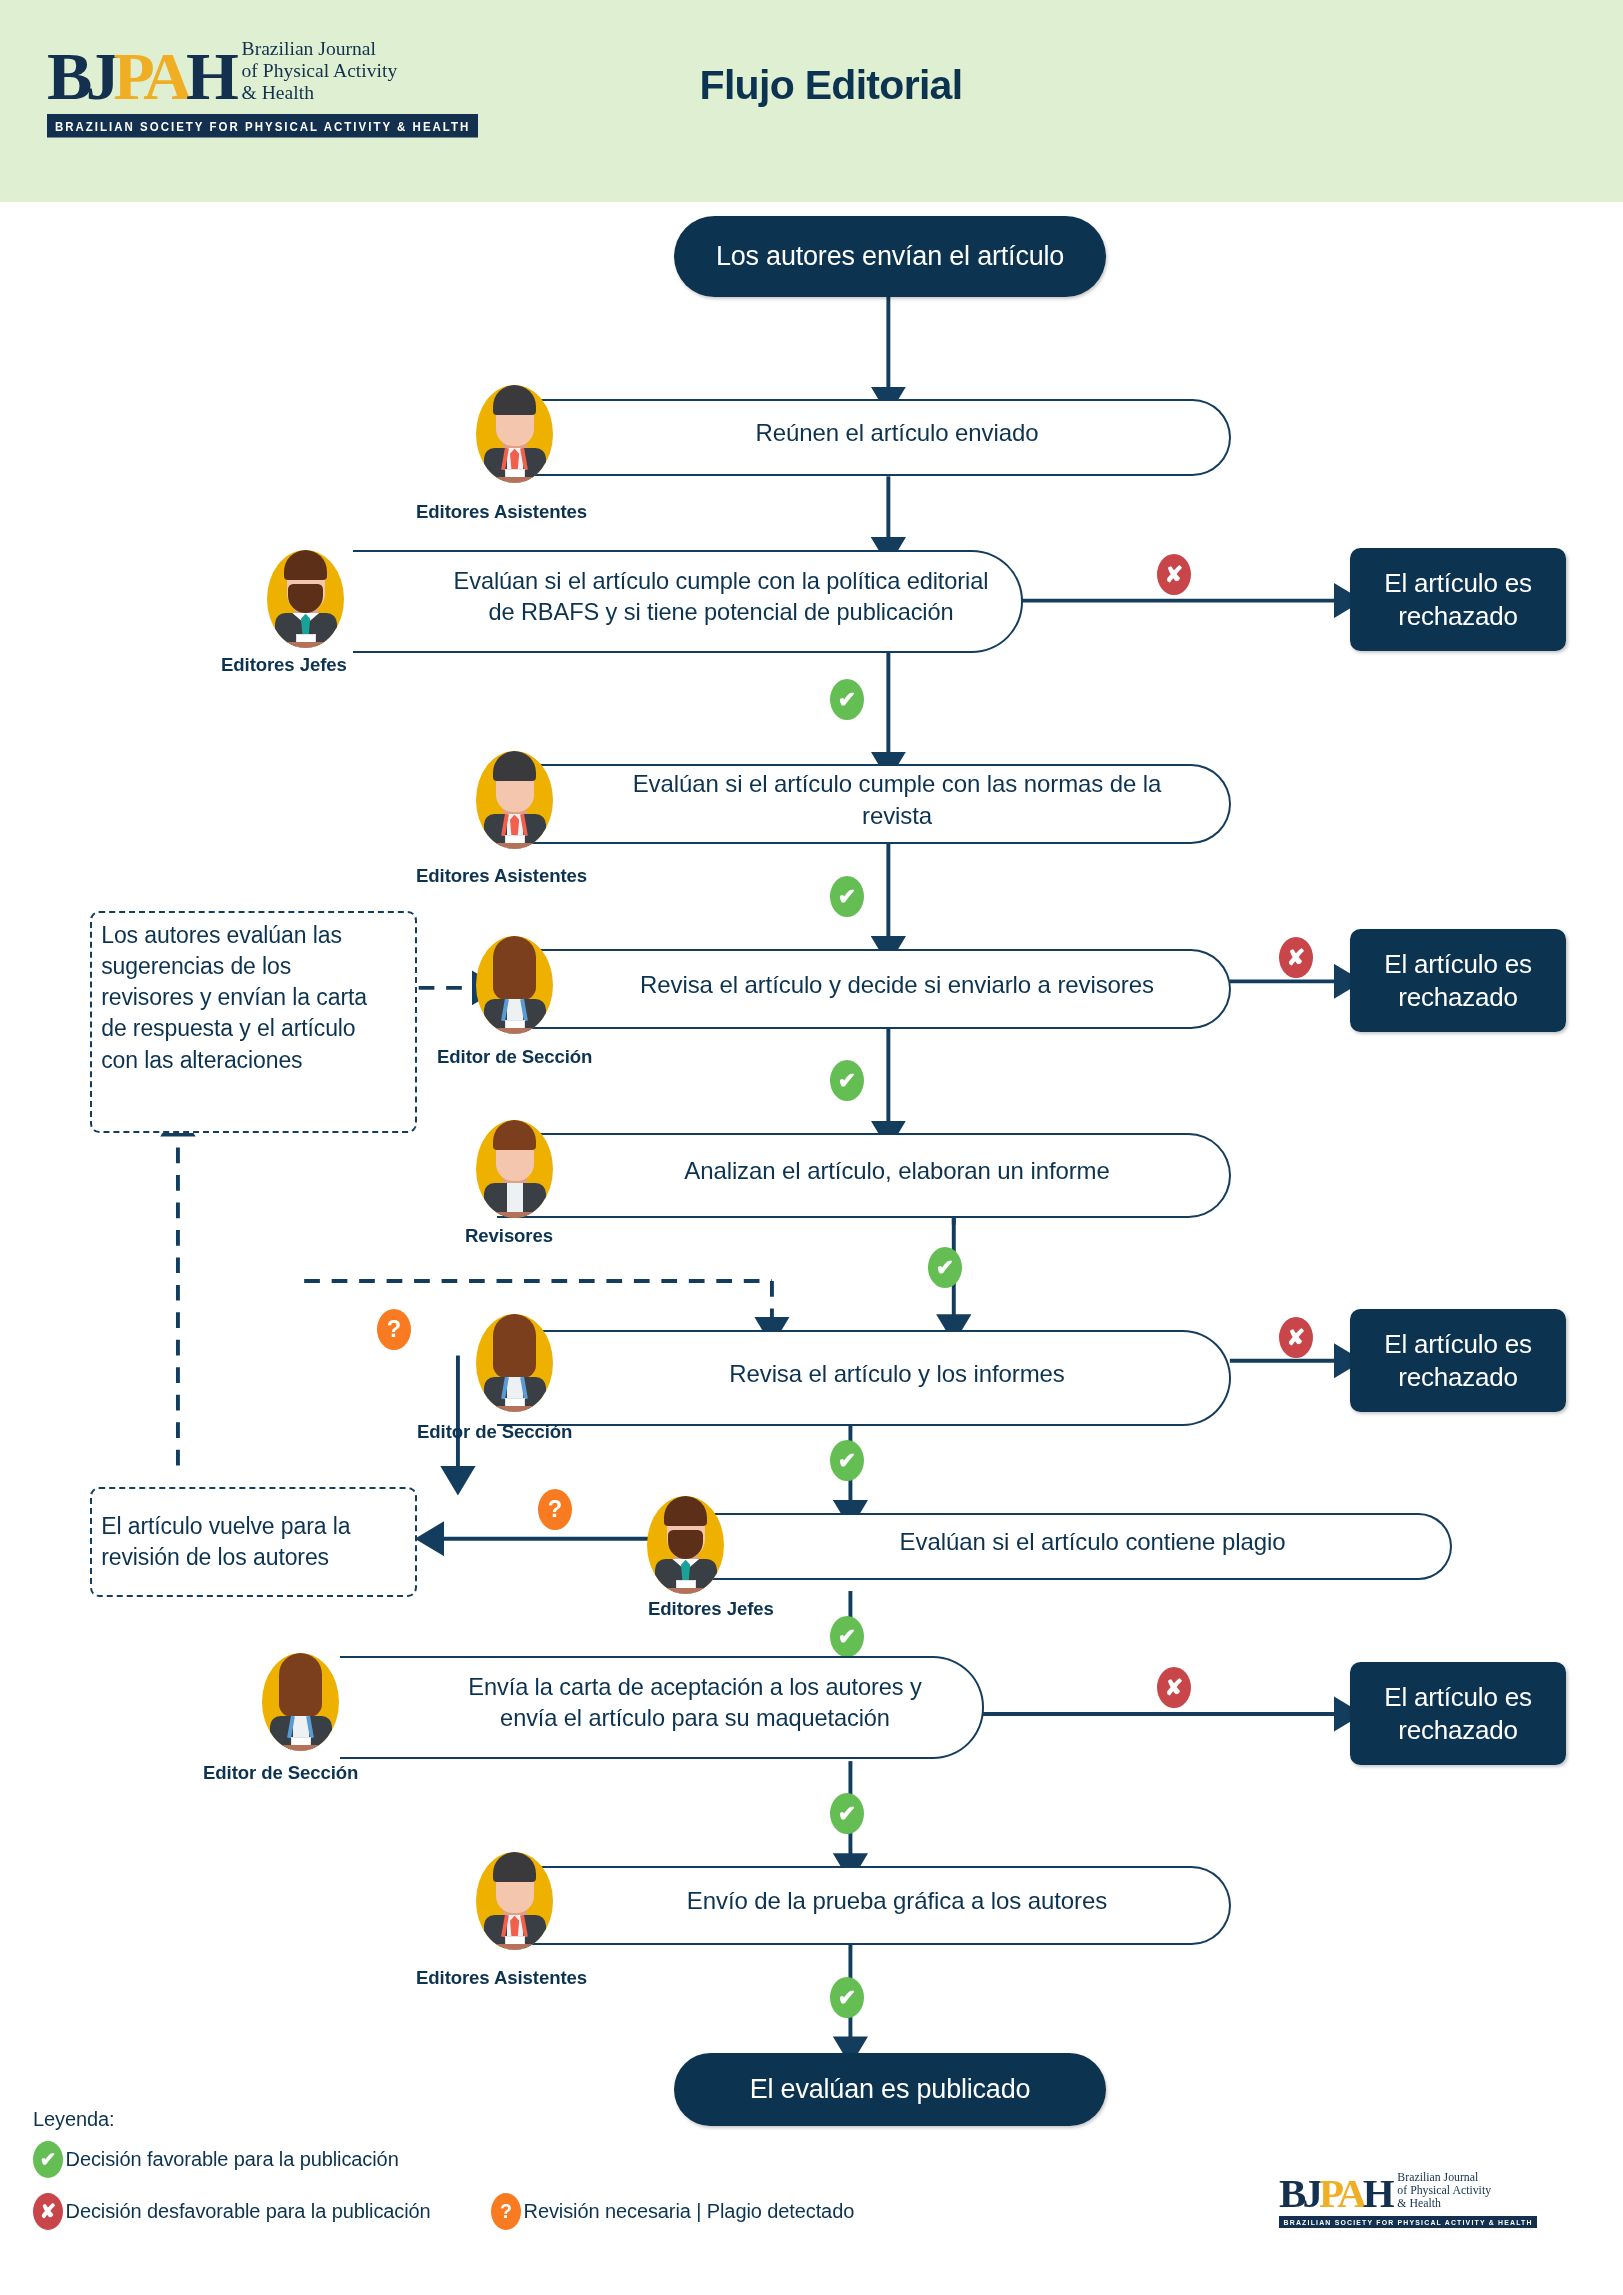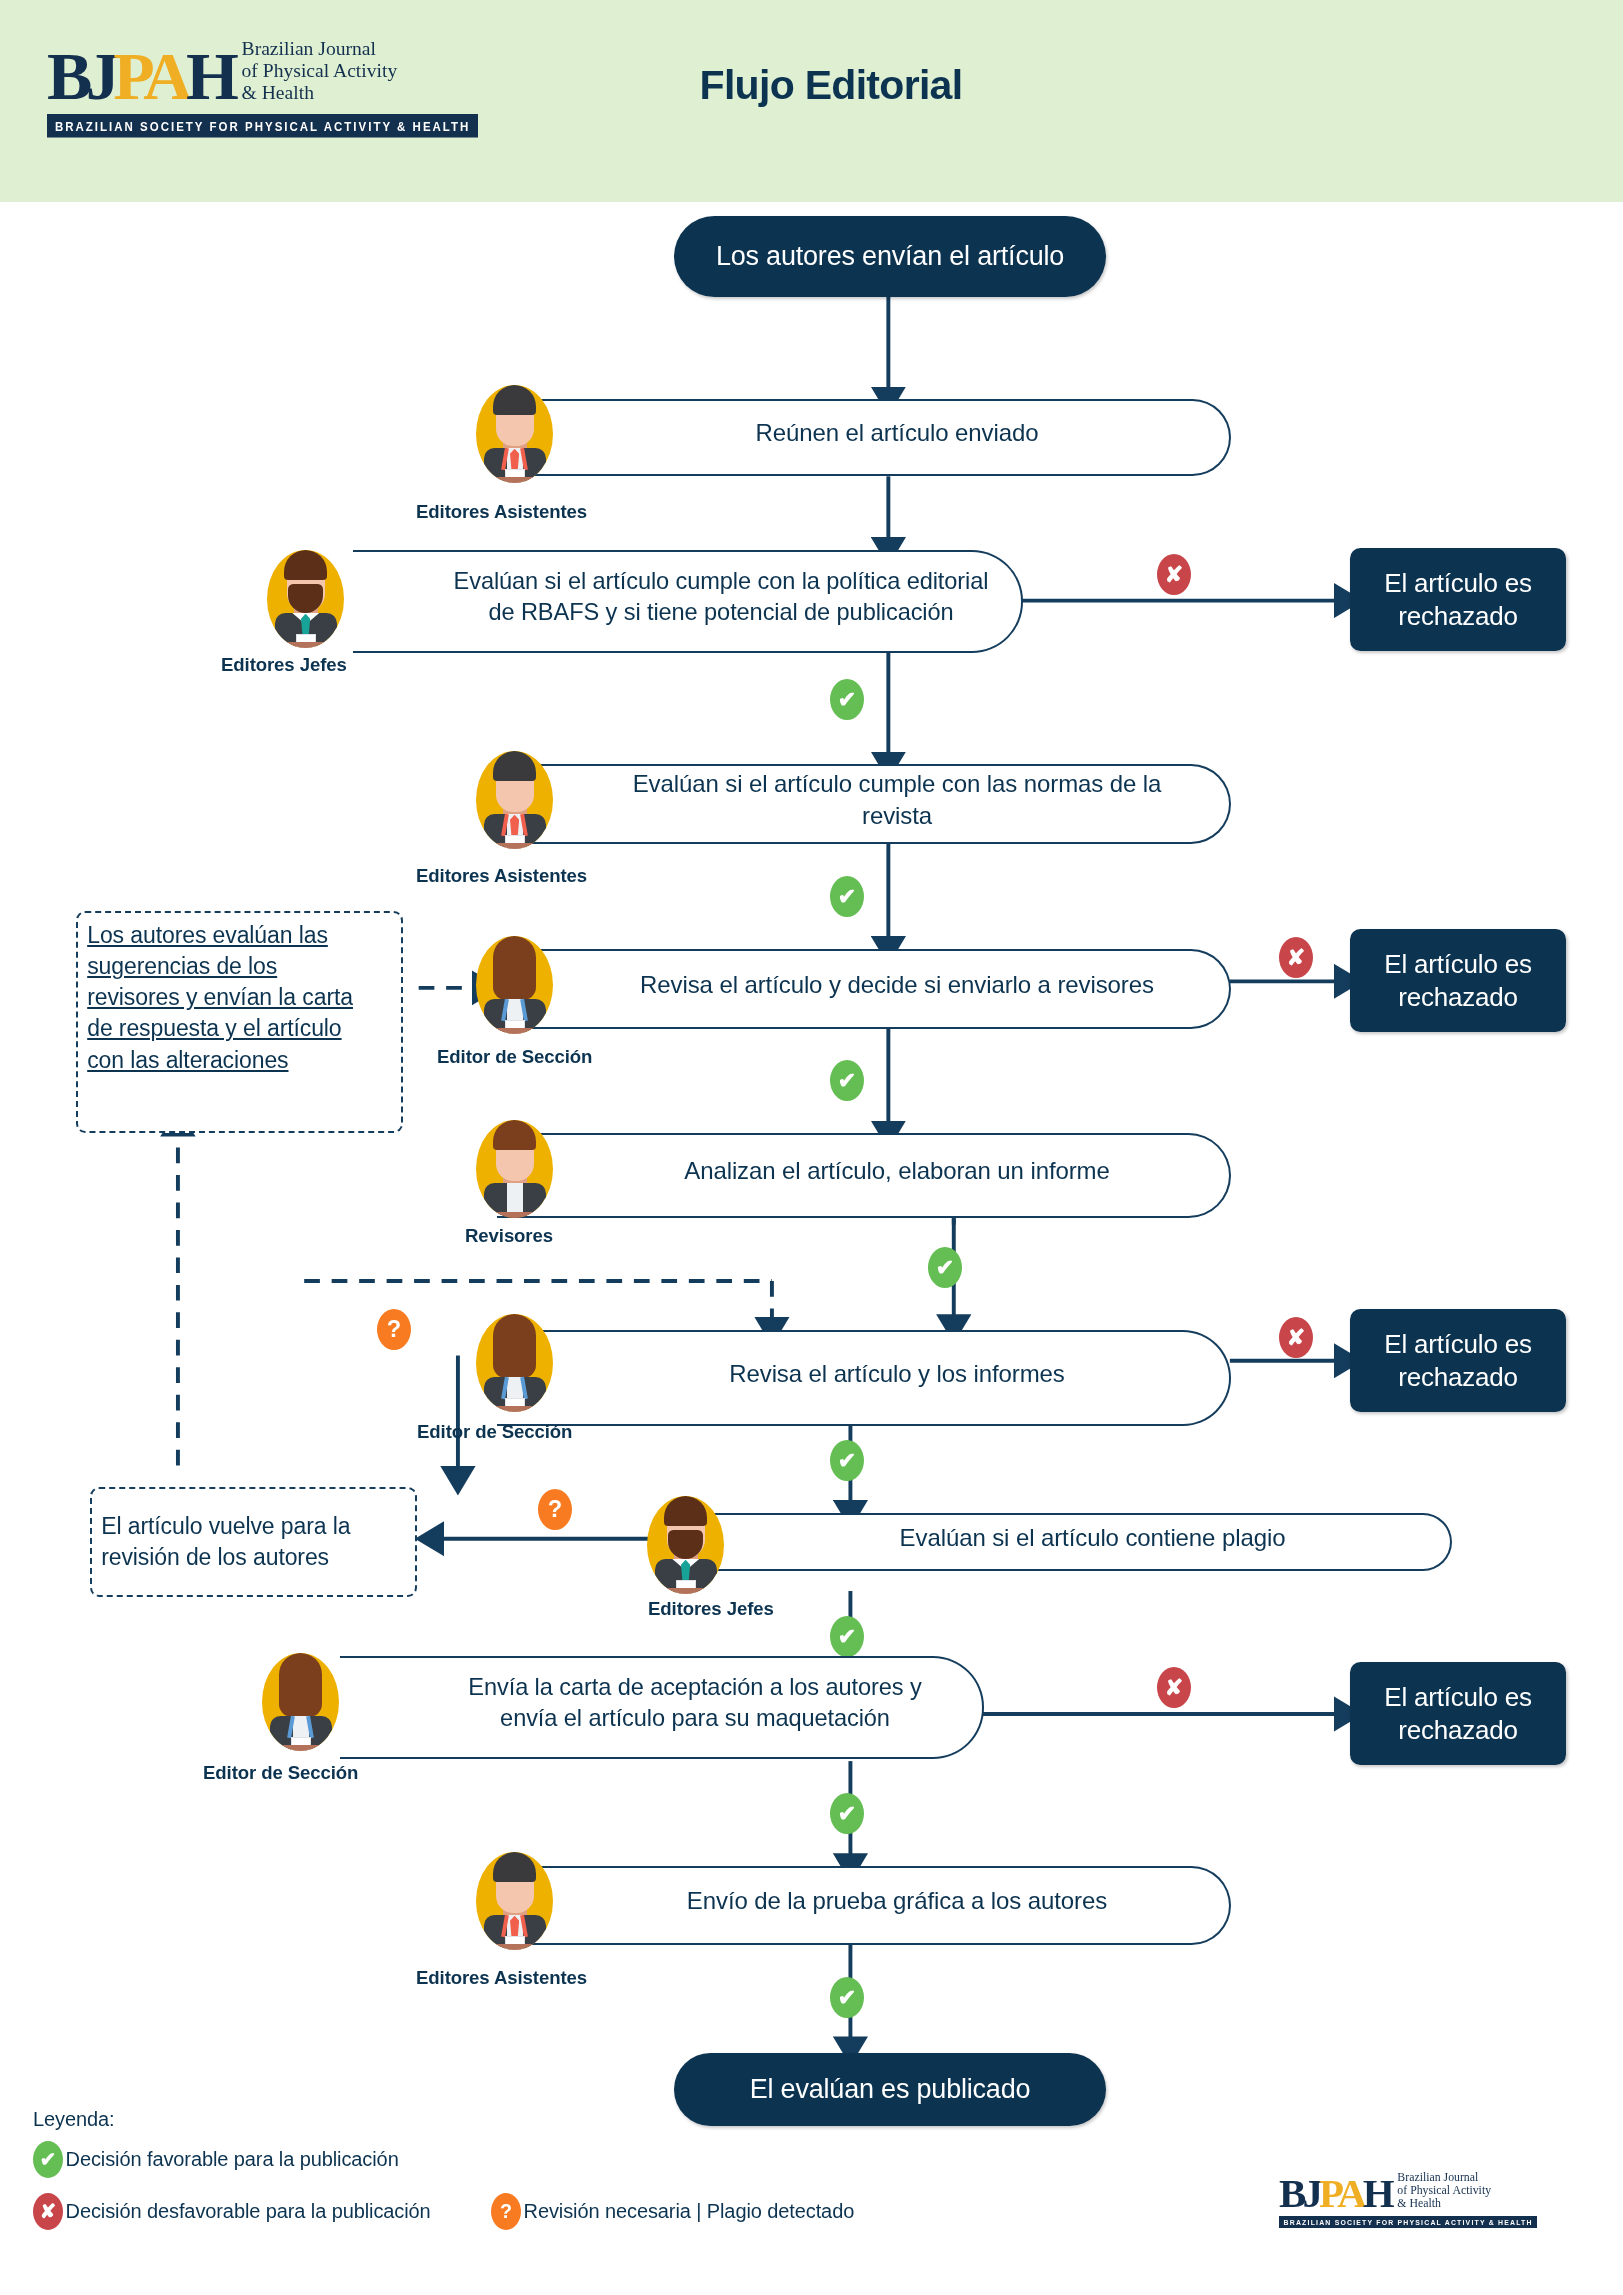--- a/index.html
+++ b/index.html
@@ -300,21 +300,21 @@
         <div class="av-tie"></div>
           <div class="av-badge"></div>
           <div class="av-chin"></div>
       </div>
     </div>
     <div class="role" style="left:416px; top:865px;">Editores Asistentes</div>
     <div class="badge ok" style="left:830px; top:876px;">
       <span>✔</span>
     </div>
 
-    <div class="note justify" style="left:76px; top:911px; width:327px; height:222px;text-decoration:underline;">
+    <div class="note justify" style="left:90px; top:911px; width:327px; height:222px;">
       <span>Los autores evalúan las</span>
       <span>sugerencias de los</span>
       <span>revisores y envían la carta</span>
       <span>de respuesta y el artículo</span>
       <span>con las alteraciones</span>
     </div>
 
     <div class="proc" style="left:497px; top:949px; width:734px; height:80px;">Revisa el artículo y decide si enviarlo a revisores</div>
     <div class="avatar" style="left:476px; top:924px;">
       <div class="av-el">
@@ -375,21 +375,21 @@
     </div>
     <div class="reject" style="left:1350px; top:1309px; width:216px; height:103px;">El artículo es rechazado</div>
     <div class="badge ok" style="left:830px; top:1440px;">
       <span>✔</span>
     </div>
 
     <div class="note center" style="left:90px; top:1487px; width:327px; height:110px;">
       <span><span>El artículo vuelve para la</span> <span>revisión de los autores</span></span>
     </div>
 
-    <div class="proc" style="left:667px; top:1513px; width:785px; height:58px;">Evalúan si el artículo contiene plagio</div>
+    <div class="proc" style="left:667px; top:1513px; width:785px; height:67px;">Evalúan si el artículo contiene plagio</div>
     <div class="avatar" style="left:647px; top:1484px;">
       <div class="av-el">
         <div class="av-neck"></div>
           <div class="av-face"></div>
         <div class="av-hair dkbrown"></div>
           <div class="av-beard"></div>
         <div class="av-body"></div>
           <div class="av-collar"></div>
         <div class="av-tie teal"></div>
           <div class="av-badge"></div>

